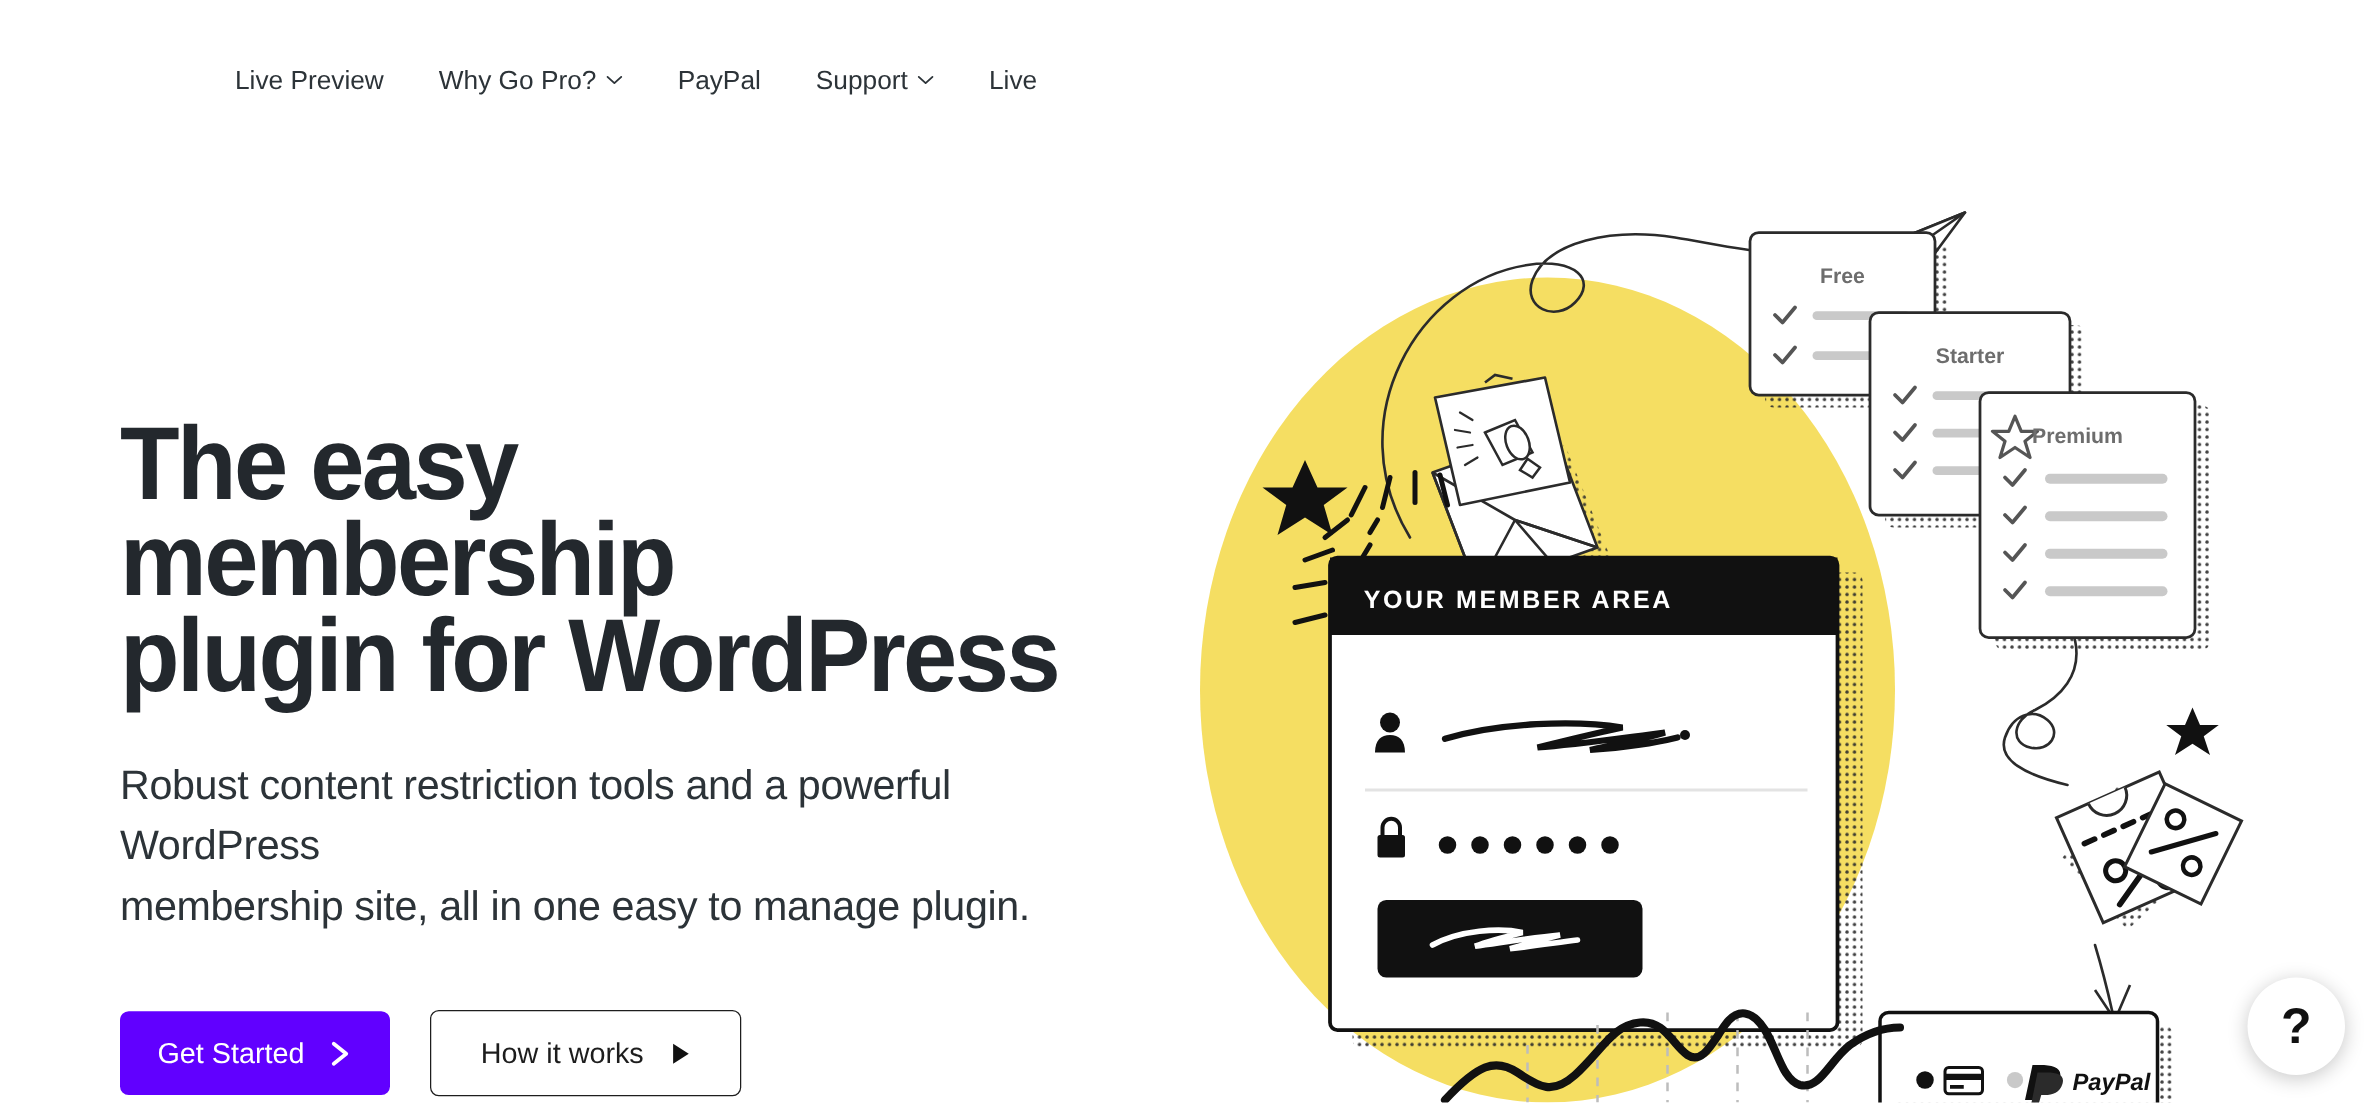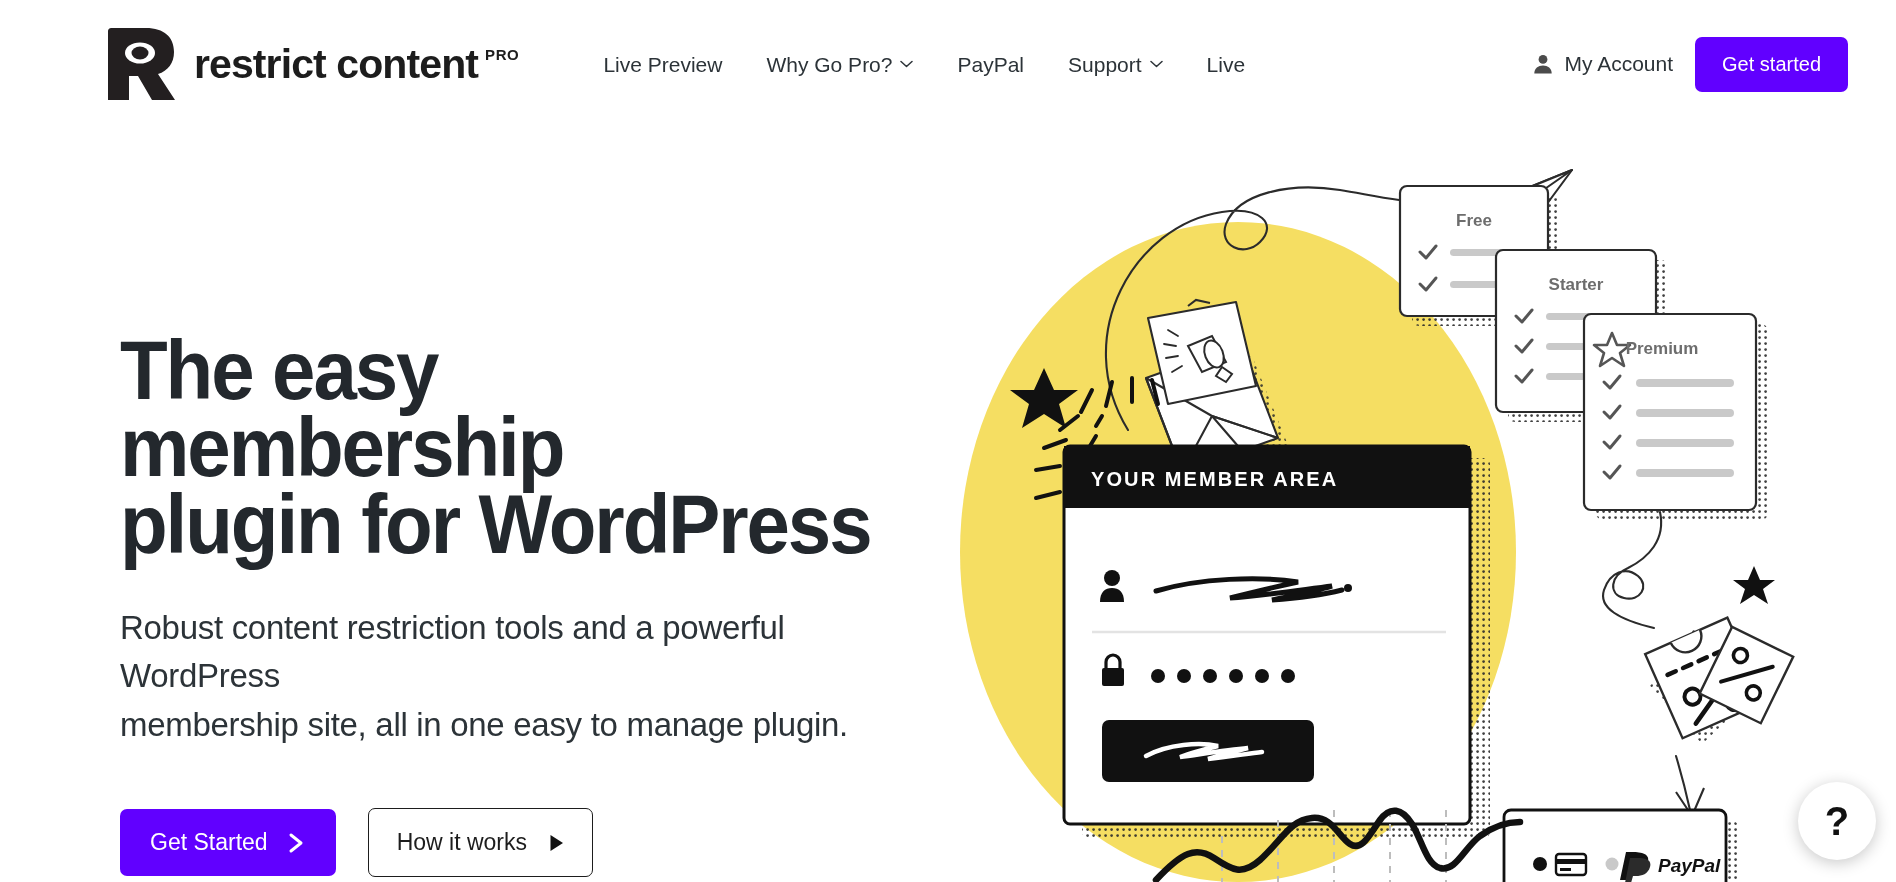--- a/index.html
+++ b/index.html
@@ -53,21 +53,21 @@
   .btn-get-started {
     background: #6100ff; color: #fff;
     font-size: 20px; font-weight: 400;
     padding: 16px 27px; border-radius: 7px;
     border: none; cursor: pointer; white-space: nowrap;
     font-family: "Liberation Sans", sans-serif;
   }
 
   
   .hero-left {
-    position: absolute; left: 120px; top: 332px; width: 830px; z-index: 20;
+    position: absolute; left: 96px; top: 332px; width: 830px; z-index: 20;
   }
   .headline {
     font-size: 83px; font-weight: 700; line-height: 0.93;
     color: #23282d; letter-spacing: -2.2px;
     font-family: "Liberation Sans Narrow","Liberation Sans", sans-serif;
     transform: scaleX(0.94); transform-origin: left center;
     white-space: pre-line;
   }
   .subhead {
     margin-top: 40px;
@@ -78,21 +78,21 @@
   .cta-row { margin-top: 58px; display: flex; align-items: center; gap: 32px; }
   .btn-primary {
     background: #6100ff; color: #fff;
     font-size: 23px; border: none; border-radius: 7px;
     padding: 20px 30px; display: flex; align-items: center; gap: 19px;
     cursor: pointer; font-family: "Liberation Sans", sans-serif;
   }
   .btn-secondary {
     background: #fff; color: #1d1d1d;
     font-size: 23px; border: 1.6px solid #1d1d1d; border-radius: 7px;
-    padding: 20px 28px; display: flex; align-items: center; gap: 22px;
+    padding: 20px 40px; display: flex; align-items: center; gap: 22px;
     cursor: pointer; font-family: "Liberation Sans", sans-serif;
   }
   .arrow-ico { width: 19px; height: 22px; display:block; flex:none; }
   .play-ico { width: 15px; height: 18px; display:block; flex:none; }
 
   
   .illus { position: absolute; left: 960px; top: 120px; width: 936px; height: 762px; z-index: 10; }
   .illus svg { display: block; width: 100%; height: 100%; overflow: visible; }
 
   
@@ -109,31 +109,20 @@
     line-height: 1; font-family: "Liberation Sans", sans-serif;
   }
 </style>
 </head>
 <body>
 
 <div class="page">
 
   <header class="header">
 
-    <a class="logo">
-      <svg class="logo-mark" viewBox="0 0 74 76">
-        <path d="M4 6 C4 3 5 2 8 2 L42 2 C60 2 70 11 70 26 C70 37 64 45 54 48 L71 74 L48 74 L34 50 L25 50 L25 74 L4 74 Z" fill="#231f20"></path>
-        <ellipse cx="36" cy="27" rx="15" ry="10.5" fill="#fff"></ellipse>
-        <ellipse cx="36" cy="27" rx="8.5" ry="6.5" fill="#231f20"></ellipse>
-      </svg>
-      <span class="logo-text">
-        <span class="logo-word">restrict content</span>
-        <span class="logo-pro">PRO</span>
-      </span>
-    </a>
 
     <nav class="nav">
       <div class="nav-item">
         <span>Live Preview</span>
       </div>
       <div class="nav-item">
         <span>Why Go Pro?</span>
         <svg class="chev" viewBox="0 0 13 8">
           <path d="M1 1.5 L6.5 6.5 L12 1.5" fill="none" stroke="#2c3338" stroke-width="1.5" stroke-linecap="round" stroke-linejoin="round"></path>
         </svg>
@@ -145,30 +134,20 @@
         <span>Support</span>
         <svg class="chev" viewBox="0 0 13 8">
           <path d="M1 1.5 L6.5 6.5 L12 1.5" fill="none" stroke="#2c3338" stroke-width="1.5" stroke-linecap="round" stroke-linejoin="round"></path>
         </svg>
       </div>
       <div class="nav-item">
         <span>Live</span>
       </div>
     </nav>
 
-    <div class="header-right">
-      <a class="account">
-        <svg class="account-icon" viewBox="0 0 22 22">
-          <circle cx="11" cy="6.4" r="4.4" fill="#4b4b4b"></circle>
-          <path d="M2.3 20.5 C2.3 15.6 6.2 12.6 11 12.6 C15.8 12.6 19.7 15.6 19.7 20.5 Z" fill="#4b4b4b"></path>
-        </svg>
-        <span class="account-label">My Account</span>
-      </a>
-      <button class="btn-get-started">Get started</button>
-    </div>
   </header>
 
   <section class="hero-left">
     <h1 class="headline">The easy membership
 plugin for WordPress</h1>
     <p class="subhead">Robust content restriction tools and a powerful WordPress
 membership site, all in one easy to manage plugin.</p>
     <div class="cta-row">
       <button class="btn-primary">
         <span>Get Started</span>

